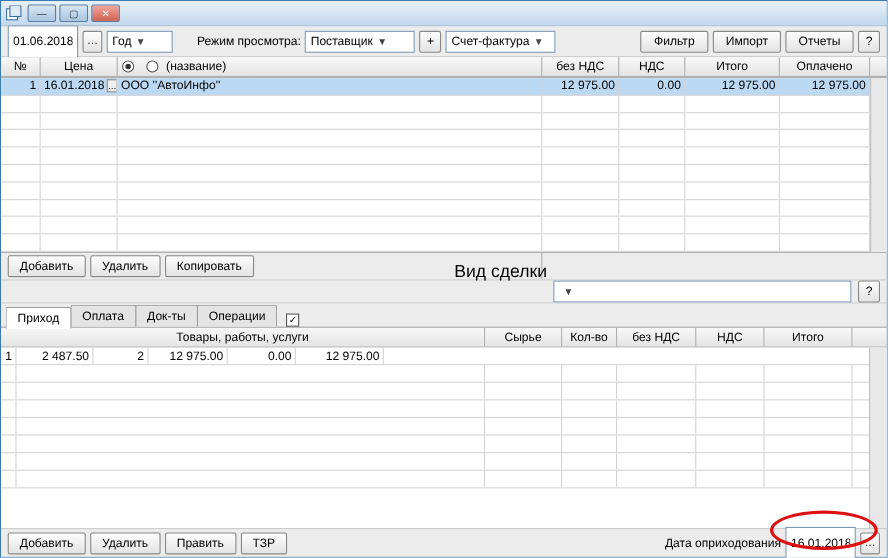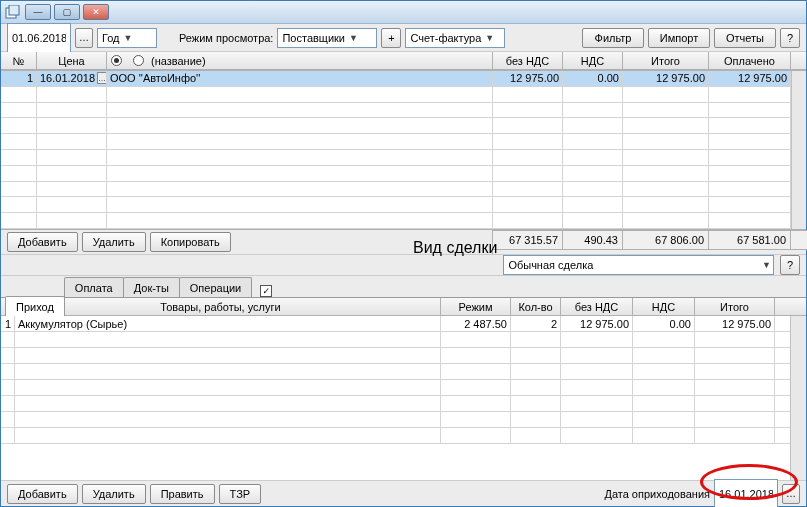--- a/index.html
+++ b/index.html
@@ -28,21 +28,21 @@
   .row.sel { background:#bcd9f3; }
   .cell { border-right:1px solid #d4d4d4; height:100%; display:flex; align-items:center; padding:0 3px; overflow:hidden; white-space:nowrap; }
   .cell.r { justify-content:flex-end; }
   .totals-strip { height: 20px; display:flex; border-top:1px solid #b0b0b0; border-bottom:1px solid #b0b0b0; background:#f0f0f0; }
   .totals-strip .tcell { border-right:1px solid #b0b0b0; display:flex; align-items:center; justify-content:flex-end; padding:0 4px; font-size:11px; }
   .mid-bar { height: 24px; display:flex; align-items:center; padding:2px 6px; gap:4px; background:#ececec; }
   .dealrow { height: 22px; display:flex; align-items:center; padding:0 6px; gap:6px; background:#ececec; border-top:1px solid #ccc; border-bottom:1px solid #ccc;}
   .dealrow .deal-select { flex:1; }
   .tabrow { height: 22px; display:flex; align-items:flex-end; padding:0 4px; gap:0; background:#ececec; border-bottom:1px solid #999;}
   .tab { height: 20px; padding: 0 10px; border:1px solid #999; border-bottom:none; background:#e4e4e4; font-size:11px; display:flex; align-items:center; cursor:pointer; margin-right:-1px; border-radius:2px 2px 0 0;}
-  .tab.active { background:#fff; position:relative; top:19px; }
+  .tab.active { background:#fff; position:relative; top:2px; }
   .grid2 { flex: 1; background:#fff; overflow:hidden; }
   .bottom-bar { height: 26px; display:flex; align-items:center; padding:2px 6px; gap:4px; background:#ececec; border-top:1px solid #ccc; }
   .red-circle { position:absolute; border:3px solid #d11; border-radius:50%/50%; width:98px; height:36px; right:8px; bottom:6px; pointer-events:none; }
   .scroll-vert { width:16px; background:#e8e8e8; border-left:1px solid #c0c0c0; }
   .grid-wrap { display:flex; height:100%; }
   .grid-body { flex:1; display:flex; flex-direction:column; }
   .ellipsis-btn { width:18px; height:20px; border:1px solid #888; background:linear-gradient(#fdfdfd,#e3e3e3); border-radius:2px; font-size:10px; cursor:pointer; display:inline-flex; align-items:center; justify-content:center; }
 </style>
 </head>
 <body>
@@ -63,21 +63,21 @@
 
   <div class="toolbar">
     <input class="input" style="width: 64px;" value="01.06.2018">
     <button class="ellipsis-btn">…</button>
     <div class="select" style="width:60px">
       <span>Год</span>
         <span class="arrow">▼</span>
     </div>
     <span style="margin-left:18px">Режим просмотра:</span>
     <div class="select" style="width:100px">
-      <span>Поставщики</span>
+      <span>Поставщик</span>
         <span class="arrow">▼</span>
     </div>
     <button class="btn icon-btn">+</button>
     <div class="select" style="width:100px">
       <span>Счет-фактура</span>
         <span class="arrow">▼</span>
     </div>
     <div class="spacer"></div>
     <button class="btn" style="width:62px">Фильтр</button>
     <button class="btn" style="width:62px">Импорт</button>
@@ -201,70 +201,61 @@
       <div class="scroll-vert"></div>
     </div>
   </div>
 
   <div style="display:flex; background:#ececec;">
     <div class="mid-bar" style="flex:0 0 492px; border-right:1px solid #b0b0b0;">
       <button class="btn">Добавить</button>
       <button class="btn">Удалить</button>
       <button class="btn">Копировать</button>
     </div>
-    <div class="totals-strip" style="flex:1">
-      <div class="tcell" style="width:70px">67 315.57</div>
-      <div class="tcell" style="width:60px">490.43</div>
-      <div class="tcell" style="width:86px">67 806.00</div>
-      <div class="tcell" style="width:82px">67 581.00</div>
-      <div style="width:16px"></div>
-    </div>
   </div>
 
   <div class="dealrow">
     <div style="width:400px"></div>
     <div style="display:flex;flex-direction:column;gap:17px;font-size:16px;align-items:flex-start">
        <span>Вид сделки</span>
        <span style="display:flex;align-items:center;gap:3px">
          <span class="checkbox"></span>
          <span>ЕНВД</span>
        </span>
     </div>
     <div class="select deal-select">
-      <span style="flex:1">Обычная сделка</span>
       <span class="arrow">▼</span>
     </div>
     <button class="btn icon-btn">?</button>
   </div>
 
   <div class="tabrow">
     <div class="tab active">Приход</div>
     <div class="tab">Оплата</div>
     <div class="tab">Док-ты</div>
     <div class="tab">Операции</div>
     <div style="width:30px;display:flex;align-items:center;justify-content:center">
       <span class="checkbox">✓</span>
     </div>
   </div>
 
   <div class="header-row">
     <div class="hcell" style="width:440px">Товары, работы, услуги</div>
-    <div class="hcell" style="width:70px">Режим</div>
+    <div class="hcell" style="width:70px">Сырье</div>
     <div class="hcell" style="width:50px">Кол-во</div>
     <div class="hcell" style="width:72px">без НДС</div>
     <div class="hcell" style="width:62px">НДС</div>
     <div class="hcell" style="width:80px">Итого</div>
   </div>
 
   <div class="grid2">
     <div class="grid-wrap">
       <div class="grid-body">
         <div class="row">
           <div class="cell" style="width:14px;justify-content:flex-end">1</div>
-          <div class="cell" style="width:426px">Аккумулятор (Сырье)</div>
           <div class="cell r" style="width:70px">2 487.50</div>
           <div class="cell r" style="width:50px">2</div>
           <div class="cell r" style="width:72px">12 975.00</div>
           <div class="cell r" style="width:62px">0.00</div>
           <div class="cell r" style="width:80px">12 975.00</div>
         </div>
         <div class="row">
             <div class="cell" style="width:14px"></div>
             <div class="cell" style="width:426px"></div>
             <div class="cell" style="width:70px"></div>

